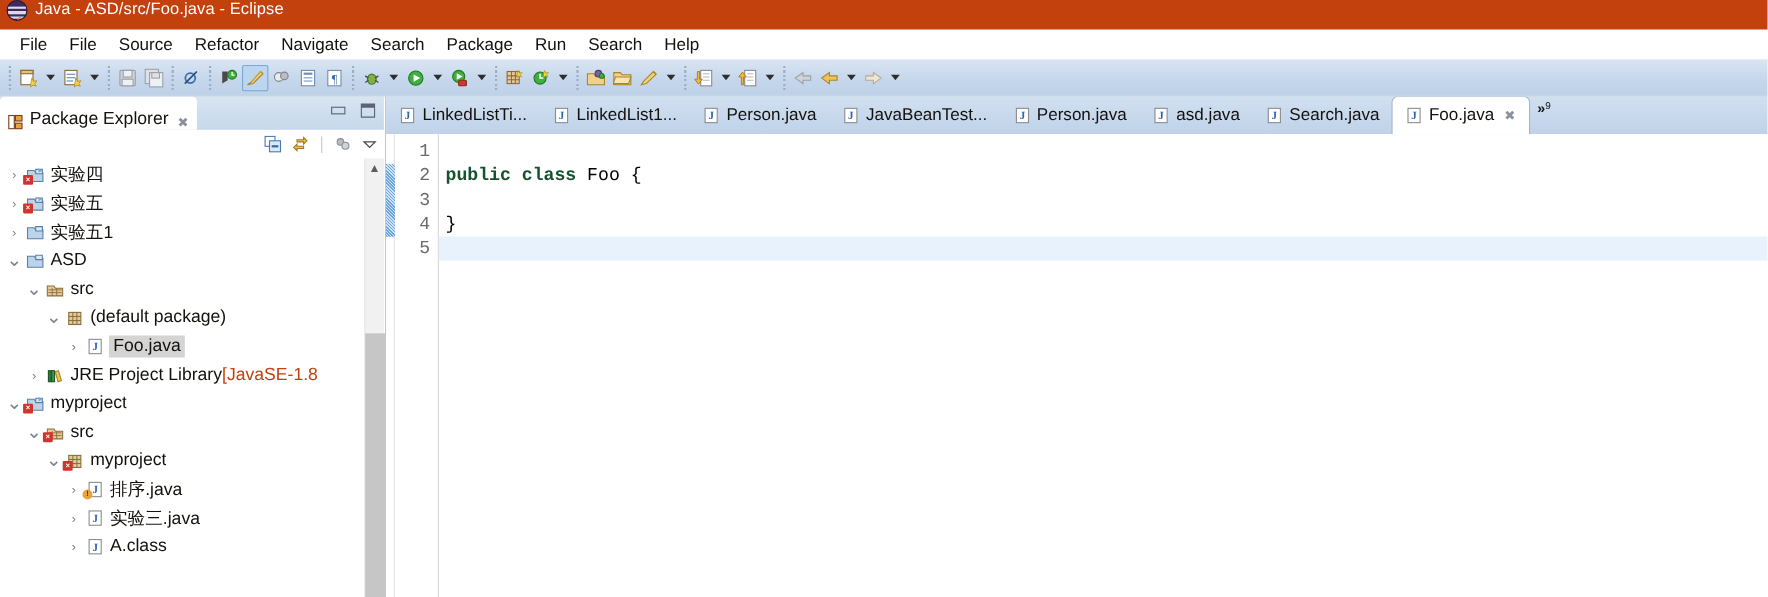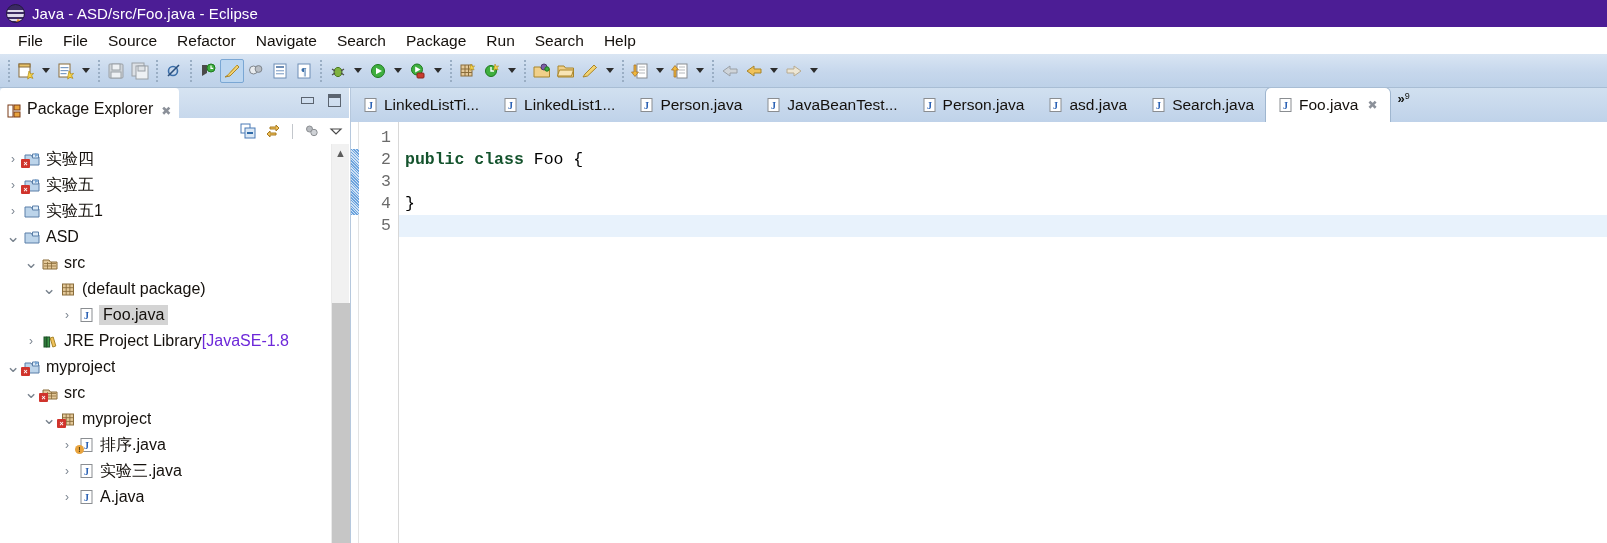--- a/index.html
+++ b/index.html
@@ -7,23 +7,23 @@
     width: 1607px; height: 543px;
     overflow: hidden;
     background: #ffffff;
     font-family: "Liberation Sans", sans-serif;
   }
   * { box-sizing: border-box; }
 
   
   .titlebar {
     height: 27px;
-    background: #4c1d95;
-    display: flex;
-    align-items: center;
+    background: #c2410c;
+    display: flex;
+    align-items: flex-start;
     padding-left: 6px;
     color: #ffffff;
     font-size: 15px;
     letter-spacing: .1px;
   }
   .eclipse-logo {
     width: 19px; height: 19px;
     border-radius: 50%;
     background: #3b2a63;
     position: relative;
@@ -201,21 +201,21 @@
     display: flex; align-items: center; justify-content: center;
     margin-right: 4px;
     position: relative;
   }
   .tlabel { overflow: hidden; }
   .tlabel.sel {
     background: #d4d4d4;
     padding: 1px 4px;
     margin-left: -1px;
   }
-  .tsub { color: #6d28d9; }
+  .tsub { color: #c2410c; }
   .badge-err, .badge-warn {
     position: absolute;
     left: -1px; bottom: -1px;
     width: 9px; height: 9px;
     border-radius: 1px;
     font-size: 7px;
     line-height: 9px;
     text-align: center;
     color: #ffffff;
     font-weight: bold;
@@ -761,21 +761,21 @@
           <span class="tlabel">实验三.java</span>
         </div>
         <div class="trow">
           <div class="twist" style="margin-left: 54px;">›</div>
           <div class="ticon">
             <svg width="15" height="16" viewBox="0 0 15 16">
               <rect x="2" y="1.5" width="11" height="13" fill="#fff" stroke="#8a8d91"></rect>
               <text x="7.5" y="11.5" font-size="10" text-anchor="middle" fill="#2b62b5" font-family="serif" font-weight="bold">J</text>
             </svg>
           </div>
-          <span class="tlabel">A.java</span>
+          <span class="tlabel">A.class</span>
         </div>
       </div>
 
     <div class="pe-scroll">
       <div class="sb-up">▲</div>
       <div class="sb-thumb"></div>
     </div>
   </div>
 
   <div class="editor">

